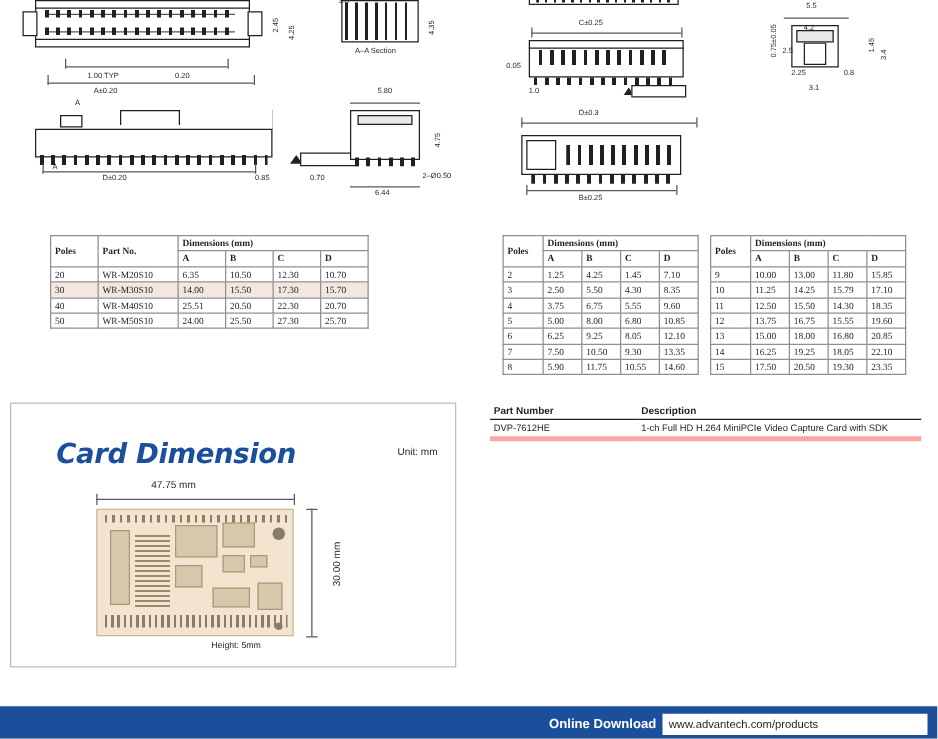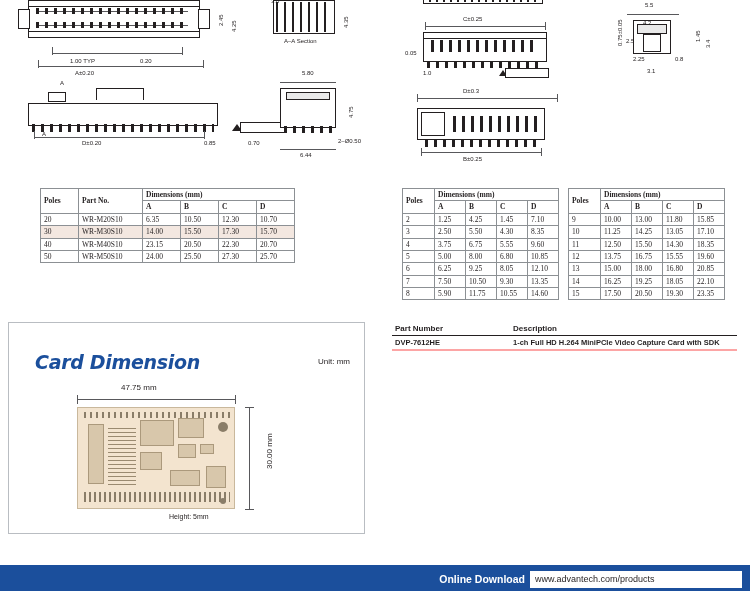--- a/index.html
+++ b/index.html
@@ -49,22 +49,22 @@
   }
 
   
   table.ord { border-collapse: collapse; font-size: 7.5px; width: 345px; }
   table.ord th {
     text-align: left; font-weight: bold; color: #231f20;
     border-bottom: 1px solid #231f20; padding: 2px 4px 2px 3px;
     font-size: 8px;
   }
   table.ord td {
-    padding: 2px 4px 2px 3px; border-bottom: 2px solid #fca5a5;
-    vertical-align: top; color: #231f20; font-weight: bold;
+    padding: 2px 4px 2px 3px; border-bottom: 4px solid #fca5a5;
+    vertical-align: top; color: #231f20;
   }
 
   
   .footer-bar {
     position: absolute; left: 0; bottom: 0; width: 750px; height: 26px;
     background: #1b4f9c;
   }
   .footer-label {
     position: absolute; right: 225px; bottom: 6px;
     color: #fff; font-weight: bold; font-size: 10.5px;
@@ -243,21 +243,21 @@
             <td>30</td>
             <td>WR-M30S10</td>
             <td>14.00</td>
             <td>15.50</td>
             <td>17.30</td>
             <td>15.70</td>
           </tr>
           <tr>
             <td>40</td>
             <td>WR-M40S10</td>
-            <td>23.15</td>
+            <td>25.51</td>
             <td>20.50</td>
             <td>22.30</td>
             <td>20.70</td>
           </tr>
           <tr>
             <td>50</td>
             <td>WR-M50S10</td>
             <td>24.00</td>
             <td>25.50</td>
             <td>27.30</td>
@@ -354,21 +354,21 @@
             <td>9</td>
             <td>10.00</td>
             <td>13.00</td>
             <td>11.80</td>
             <td>15.85</td>
           </tr>
           <tr>
             <td>10</td>
             <td>11.25</td>
             <td>14.25</td>
-            <td>13.05</td>
+            <td>15.79</td>
             <td>17.10</td>
           </tr>
           <tr>
             <td>11</td>
             <td>12.50</td>
             <td>15.50</td>
             <td>14.30</td>
             <td>18.35</td>
           </tr>
           <tr>
@@ -397,21 +397,21 @@
             <td>17.50</td>
             <td>20.50</td>
             <td>19.30</td>
             <td>23.35</td>
           </tr>
         </tbody>
     </table>
   </div>
 
   <div class="panel" style="left:8px; top:322px; width:357px; height:212px;">
-    <div class="sect-title" style="position:absolute; left:26px; top:28px; font-size:19px;font-style:italic;">Card Dimension</div>
+    <div class="sect-title" style="position:absolute; left:36px; top:28px; font-size:22px;font-style:italic;">Card Dimension</div>
     <div style="position:absolute; right:14px; top:34px; font-size:8px;">Unit: mm</div>
 
     <div style="position:absolute; left:112px; top:60px; font-size:8px;">47.75 mm</div>
     <div class="lh thin" style="left:68px; top:76px; width:158px;"></div>
     <div class="lnv thin" style="left:68px; top:72px; height:9px;"></div>
     <div class="lnv thin" style="left:226px; top:72px; height:9px;"></div>
 
     <div style="position:absolute; left:256px; top:146px; font-size:8px; transform-origin:0 0; transform:rotate(-90deg);">30.00 mm</div>
     <div class="lnv thin" style="left:240px; top:84px; height:102px;"></div>
     <div class="lh thin" style="left:236px; top:84px; width:9px;"></div>

